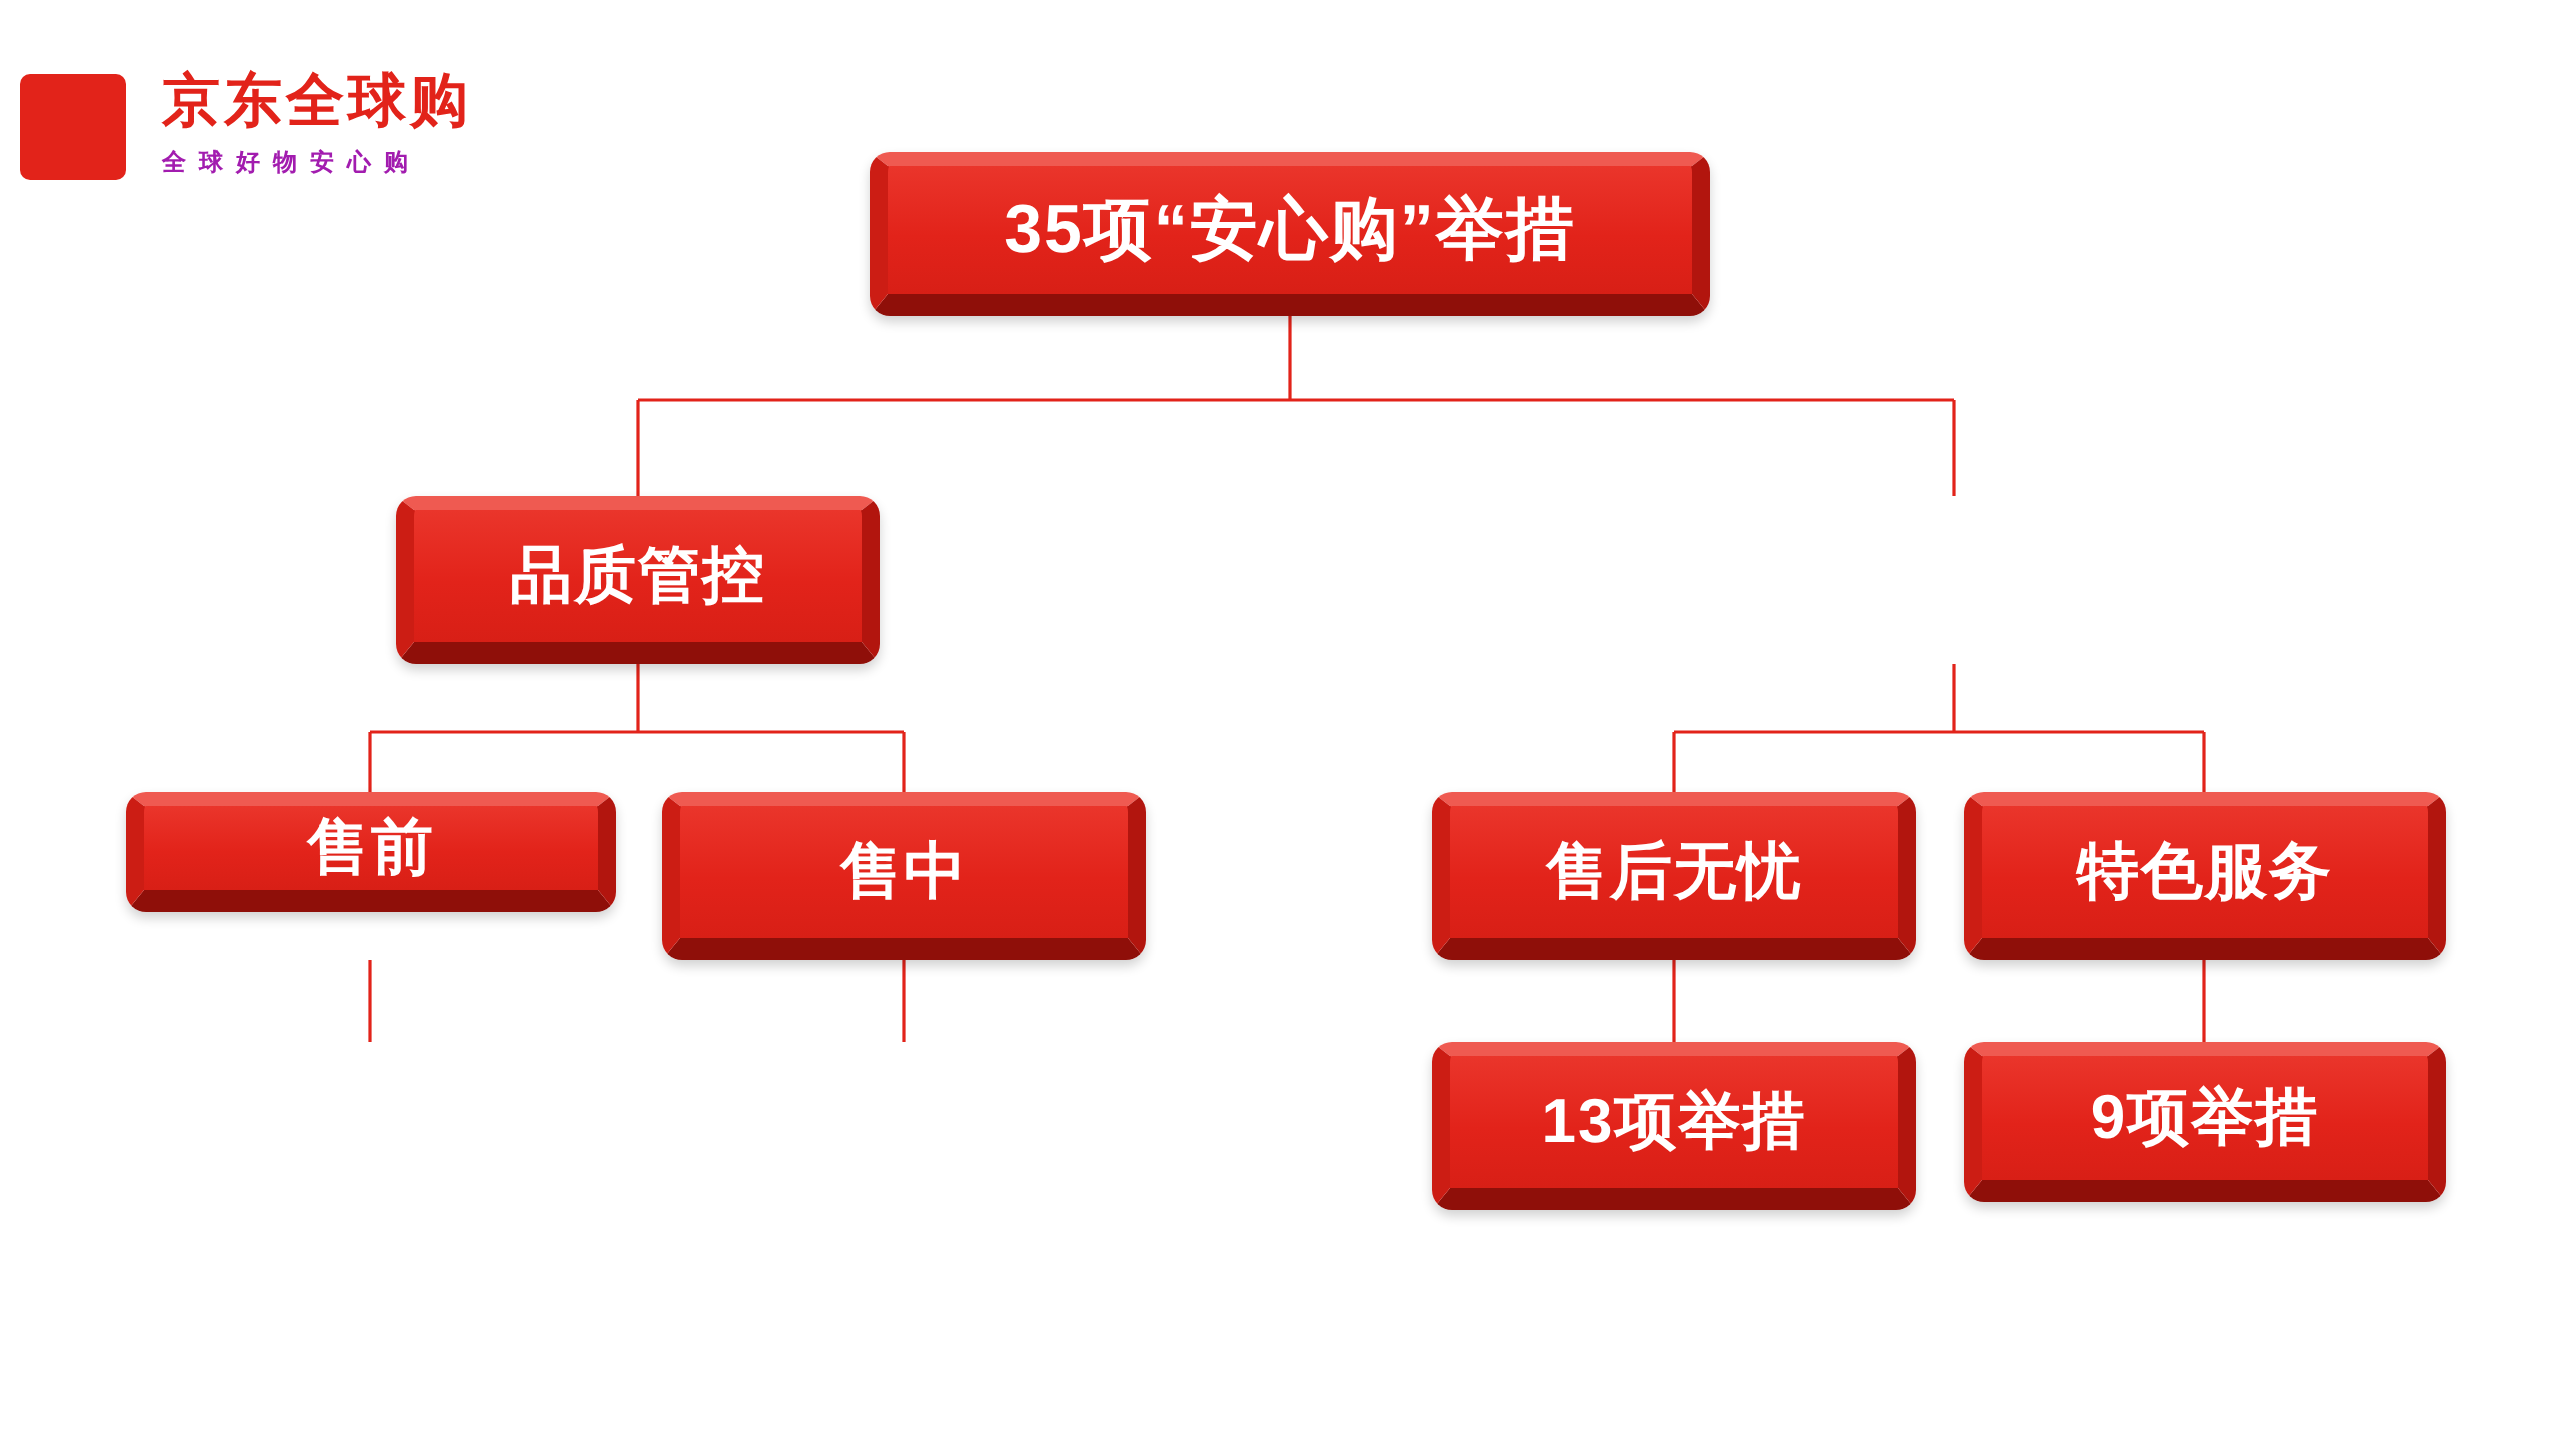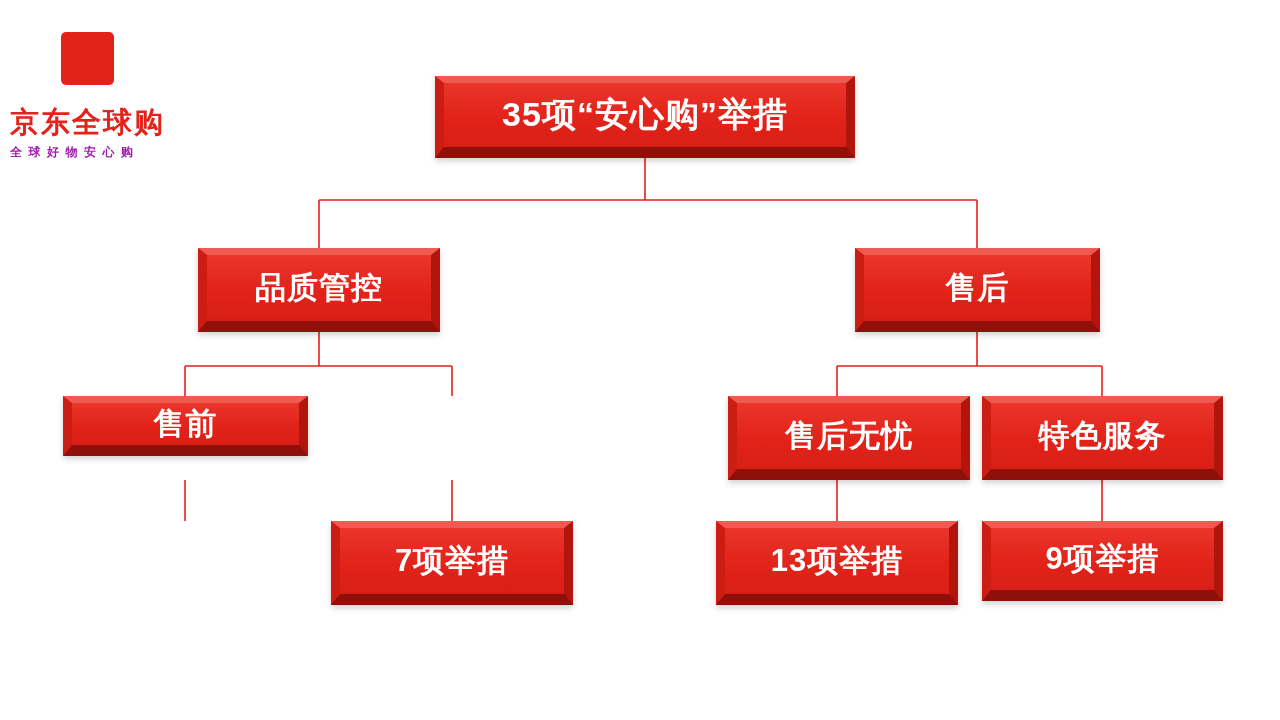--- a/index.html
+++ b/index.html
@@ -1,45 +1,45 @@
 <!DOCTYPE html>
 <html><head>
 <meta charset="utf-8">
 <style>
   html,body{margin:0;padding:0;background:#ffffff;}
   .slide{
     position:relative;width:1280px;height:720px;background:#ffffff;overflow:hidden;
     font-family:"Liberation Sans","DejaVu Sans",sans-serif;
   }
   
-  .logo{position:absolute;left:10px;top:32px;display:flex;align-items:center;gap:18px;flex-direction:column;}
+  .logo{position:absolute;left:10px;top:32px;display:flex;align-items:flex-end;gap:18px;}
   .logo-mark{width:53px;height:53px;background:#e2231a;border-radius:5px;flex:0 0 auto;}
   .logo-text{padding-top:4px;}
   .brand{color:#e2231a;font-size:29px;font-weight:700;letter-spacing:2px;line-height:1.05;}
   .tagline{color:#a21caf;font-size:12px;font-weight:700;letter-spacing:6.5px;margin-top:7px;white-space:nowrap;}
   
   .connectors{position:absolute;left:0;top:0;width:1280px;height:720px;}
   .connectors path{stroke:#e2231a;stroke-width:1.6;fill:none;}
   
   .node{
     position:absolute;box-sizing:border-box;
     display:flex;align-items:center;justify-content:center;
     color:#ffffff;font-weight:700;font-size:31px;letter-spacing:1px;text-align:center;
     background:linear-gradient(180deg,#ea352b 0%,#e2231a 55%,#d81f16 100%);
     border-style:solid;border-width:7px 9px 11px 9px;
     border-color:#ef5a51 #b2150e #8f0f09 #cc1d14;
-    border-radius:0;
+    border-radius:10px;
     box-shadow:0 3px 6px rgba(0,0,0,0.18);
   }
   .n-root   {left:435px;top:76px; width:420px;height:82px;font-size:34px;}
   .n-quality{left:198px;top:248px;width:242px;height:84px;}
   .n-after  {left:855px;top:248px;width:245px;height:84px;}
   .n-presale{left:63px; top:396px;width:245px;height:60px;}
   .n-insale {left:331px;top:396px;width:242px;height:84px;}
-  .n-worry  {left:716px;top:396px;width:242px;height:84px;margin-left:12px;}
+  .n-worry  {left:716px;top:396px;width:242px;height:84px;}
   .n-special{left:982px;top:396px;width:241px;height:84px;}
   .n-m6     {left:63px; top:521px;width:245px;height:84px;}
   .n-m7     {left:331px;top:521px;width:242px;height:84px;}
   .n-m13    {left:716px;top:521px;width:242px;height:84px;text-align:center;}
   .n-m9     {left:982px;top:521px;width:241px;height:80px;}
 </style>
 </head>
 <body>
 
 <div class="slide">
@@ -56,29 +56,28 @@
     <path d="M645,158 L645,200 M319,200 L977,200 M319,200 L319,248 M977,200 L977,248"></path>
     <path d="M319,332 L319,366 M185,366 L452,366 M185,366 L185,396 M452,366 L452,396"></path>
     <path d="M977,332 L977,366 M837,366 L1102,366 M837,366 L837,396 M1102,366 L1102,396"></path>
     <path d="M185,480 L185,521 M452,480 L452,521 M837,480 L837,521 M1102,480 L1102,521"></path>
   </svg>
 
   <div class="node n-root">35项“安心购”举措</div>
 
   <div class="node n-quality">品质管控</div>
 
-  <div class="node n-after">售后</div>
 
   <div class="node n-presale">售前</div>
 
+  <div class="node n-insale">售中</div>
 
   <div class="node n-worry">售后无忧</div>
 
   <div class="node n-special">特色服务</div>
 
 
-  <div class="node n-m7">7项举措</div>
 
   <div class="node n-m13">13项举措</div>
 
   <div class="node n-m9">9项举措</div>
 
 </div>
 
 </body></html>

